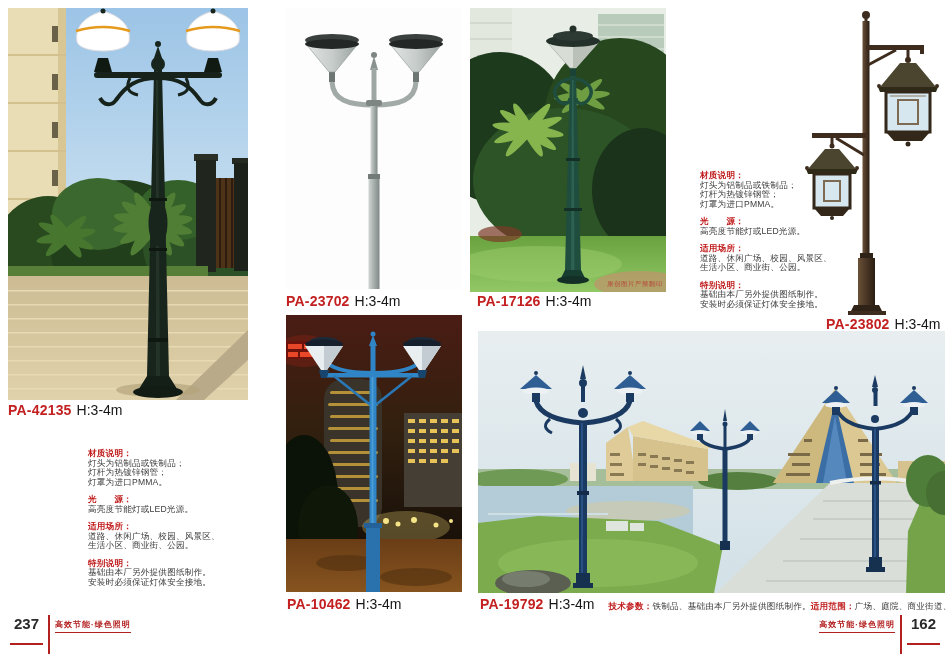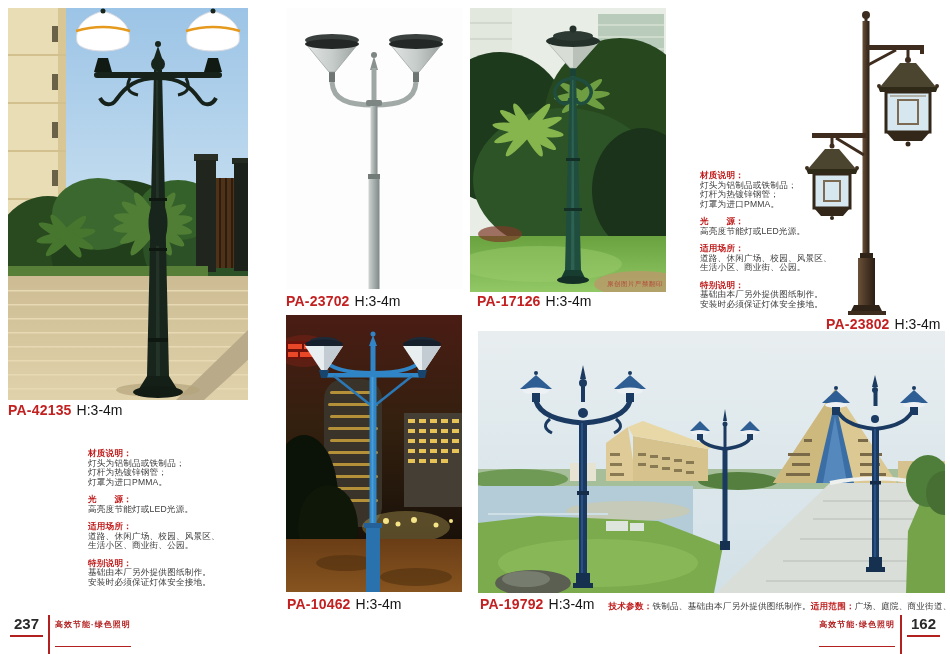--- a/index.html
+++ b/index.html
@@ -11,24 +11,24 @@
   .caption .model{color:#c32121;font-weight:bold;letter-spacing:.2px;}
   .caption .ht{color:#161616;margin-left:5px;}
   .spec{position:absolute;width:172px;font-size:8.6px;line-height:9.5px;letter-spacing:.2px;}
   .spec .h{color:#c01c1c;font-weight:bold;margin-top:8px;}
   .spec .t{color:#3d3d3d;}
   .tech{font-size:8.6px;letter-spacing:.2px;margin-left:14px;}
   .tech .tl{color:#c01c1c;font-weight:bold;}
   .tech .tt{color:#3d3d3d;}
   .wm{position:absolute;right:3px;bottom:3px;font-size:6.5px;color:#b44a3a;letter-spacing:.5px;}
   .footer{position:absolute;display:flex;align-items:flex-start;}
-  .pageno{font-size:15px;font-weight:bold;color:#2a2a2a;border-bottom:2px solid #b32020;padding:0 4px 3px 4px;}
+  .pageno{font-size:15px;font-weight:bold;color:#2a2a2a;border-bottom:2px solid #b32020;padding:0 4px 11px 4px;}
   .vline{width:2px;background:#b32020;height:40px;margin:0 5px;}
   .slogan{font-size:8px;font-weight:bold;color:#b32020;letter-spacing:1px;border-bottom:1.5px solid #b32020;
-          padding-bottom:16px;margin-top:4px;white-space:nowrap;}
+          padding-bottom:2px;margin-top:4px;white-space:nowrap;}
 </style>
 </head>
 <body>
 
 <div id="page">
 
   <div class="photo" style="left:8px;top:8px;width:240px;height:392px;">
     <svg width="240" height="392" viewBox="0 0 240 392">
       <defs>
         <linearGradient id="sky1" x1="0" y1="0" x2="0" y2="1">

